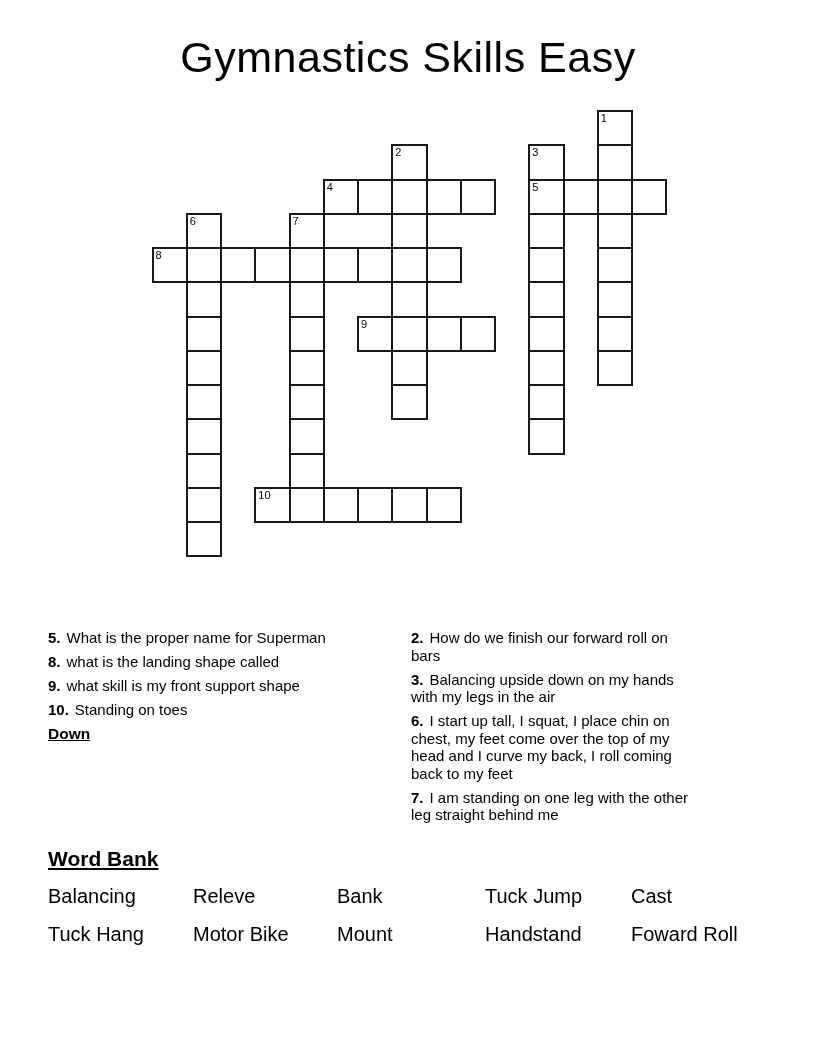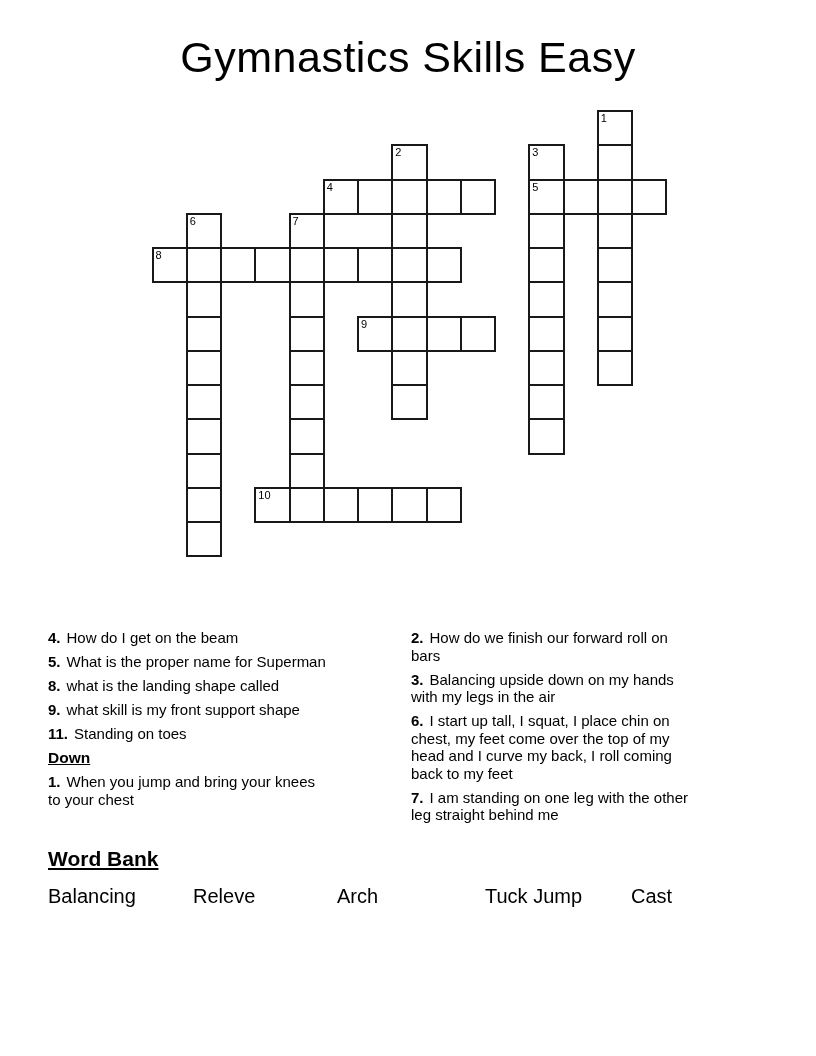--- a/index.html
+++ b/index.html
@@ -164,42 +164,40 @@
       <div class="cell" style="left: 254.35px; top: 486.95px;">
         <span class="cell-num">10</span>
       </div>
       <div class="cell" style="left: 322.85px; top: 486.95px;"></div>
       <div class="cell" style="left: 357.1px; top: 486.95px;"></div>
       <div class="cell" style="left: 391.35px; top: 486.95px;"></div>
       <div class="cell" style="left: 425.6px; top: 486.95px;"></div>
     </div>
 
   <div class="clues-col left" id="clues-left">
-      <div class="clue"><b class="clue-num">4.</b><span class="clue-text">How do I get on the beam</span></div>
       <div class="clue"><b class="clue-num">5.</b><span class="clue-text">What is the proper name for Superman</span></div>
       <div class="clue"><b class="clue-num">8.</b><span class="clue-text">what is the landing shape called</span></div>
       <div class="clue"><b class="clue-num">9.</b><span class="clue-text">what skill is my front support shape</span></div>
-      <div class="clue"><b class="clue-num">11.</b><span class="clue-text">Standing on toes</span></div>
+      <div class="clue"><b class="clue-num">10.</b><span class="clue-text">Standing on toes</span></div>
       <div class="clue-header">Down</div>
-      <div class="clue"><b class="clue-num">1.</b><span class="clue-text">When you jump and bring your knees
-to your chest</span></div>
     </div>
   <div class="clues-col right" id="clues-right">
       <div class="clue"><b class="clue-num">2.</b><span class="clue-text">How do we finish our forward roll on
 bars</span></div>
       <div class="clue"><b class="clue-num">3.</b><span class="clue-text">Balancing upside down on my hands
 with my legs in the air</span></div>
       <div class="clue"><b class="clue-num">6.</b><span class="clue-text">I start up tall, I squat, I place chin on
 chest, my feet come over the top of my
 head and I curve my back, I roll coming
 back to my feet</span></div>
       <div class="clue"><b class="clue-num">7.</b><span class="clue-text">I am standing on one leg with the other
 leg straight behind me</span></div>
     </div>
 
   <div class="wordbank">
     <div class="wb-title">Word Bank</div>
     <div id="wb-rows">
-        <div class="wb-row"><span>Balancing</span><span>Releve</span><span>Arch</span><span>Tuck Jump</span><span>Cast</span></div>
+        <div class="wb-row"><span>Balancing</span><span>Releve</span><span>Bank</span><span>Tuck Jump</span><span>Cast</span></div>
+        <div class="wb-row"><span>Tuck Hang</span><span>Motor Bike</span><span>Mount</span><span>Handstand</span><span>Foward Roll</span></div>
       </div>
   </div>
 
 </div>
 
 </body></html>

